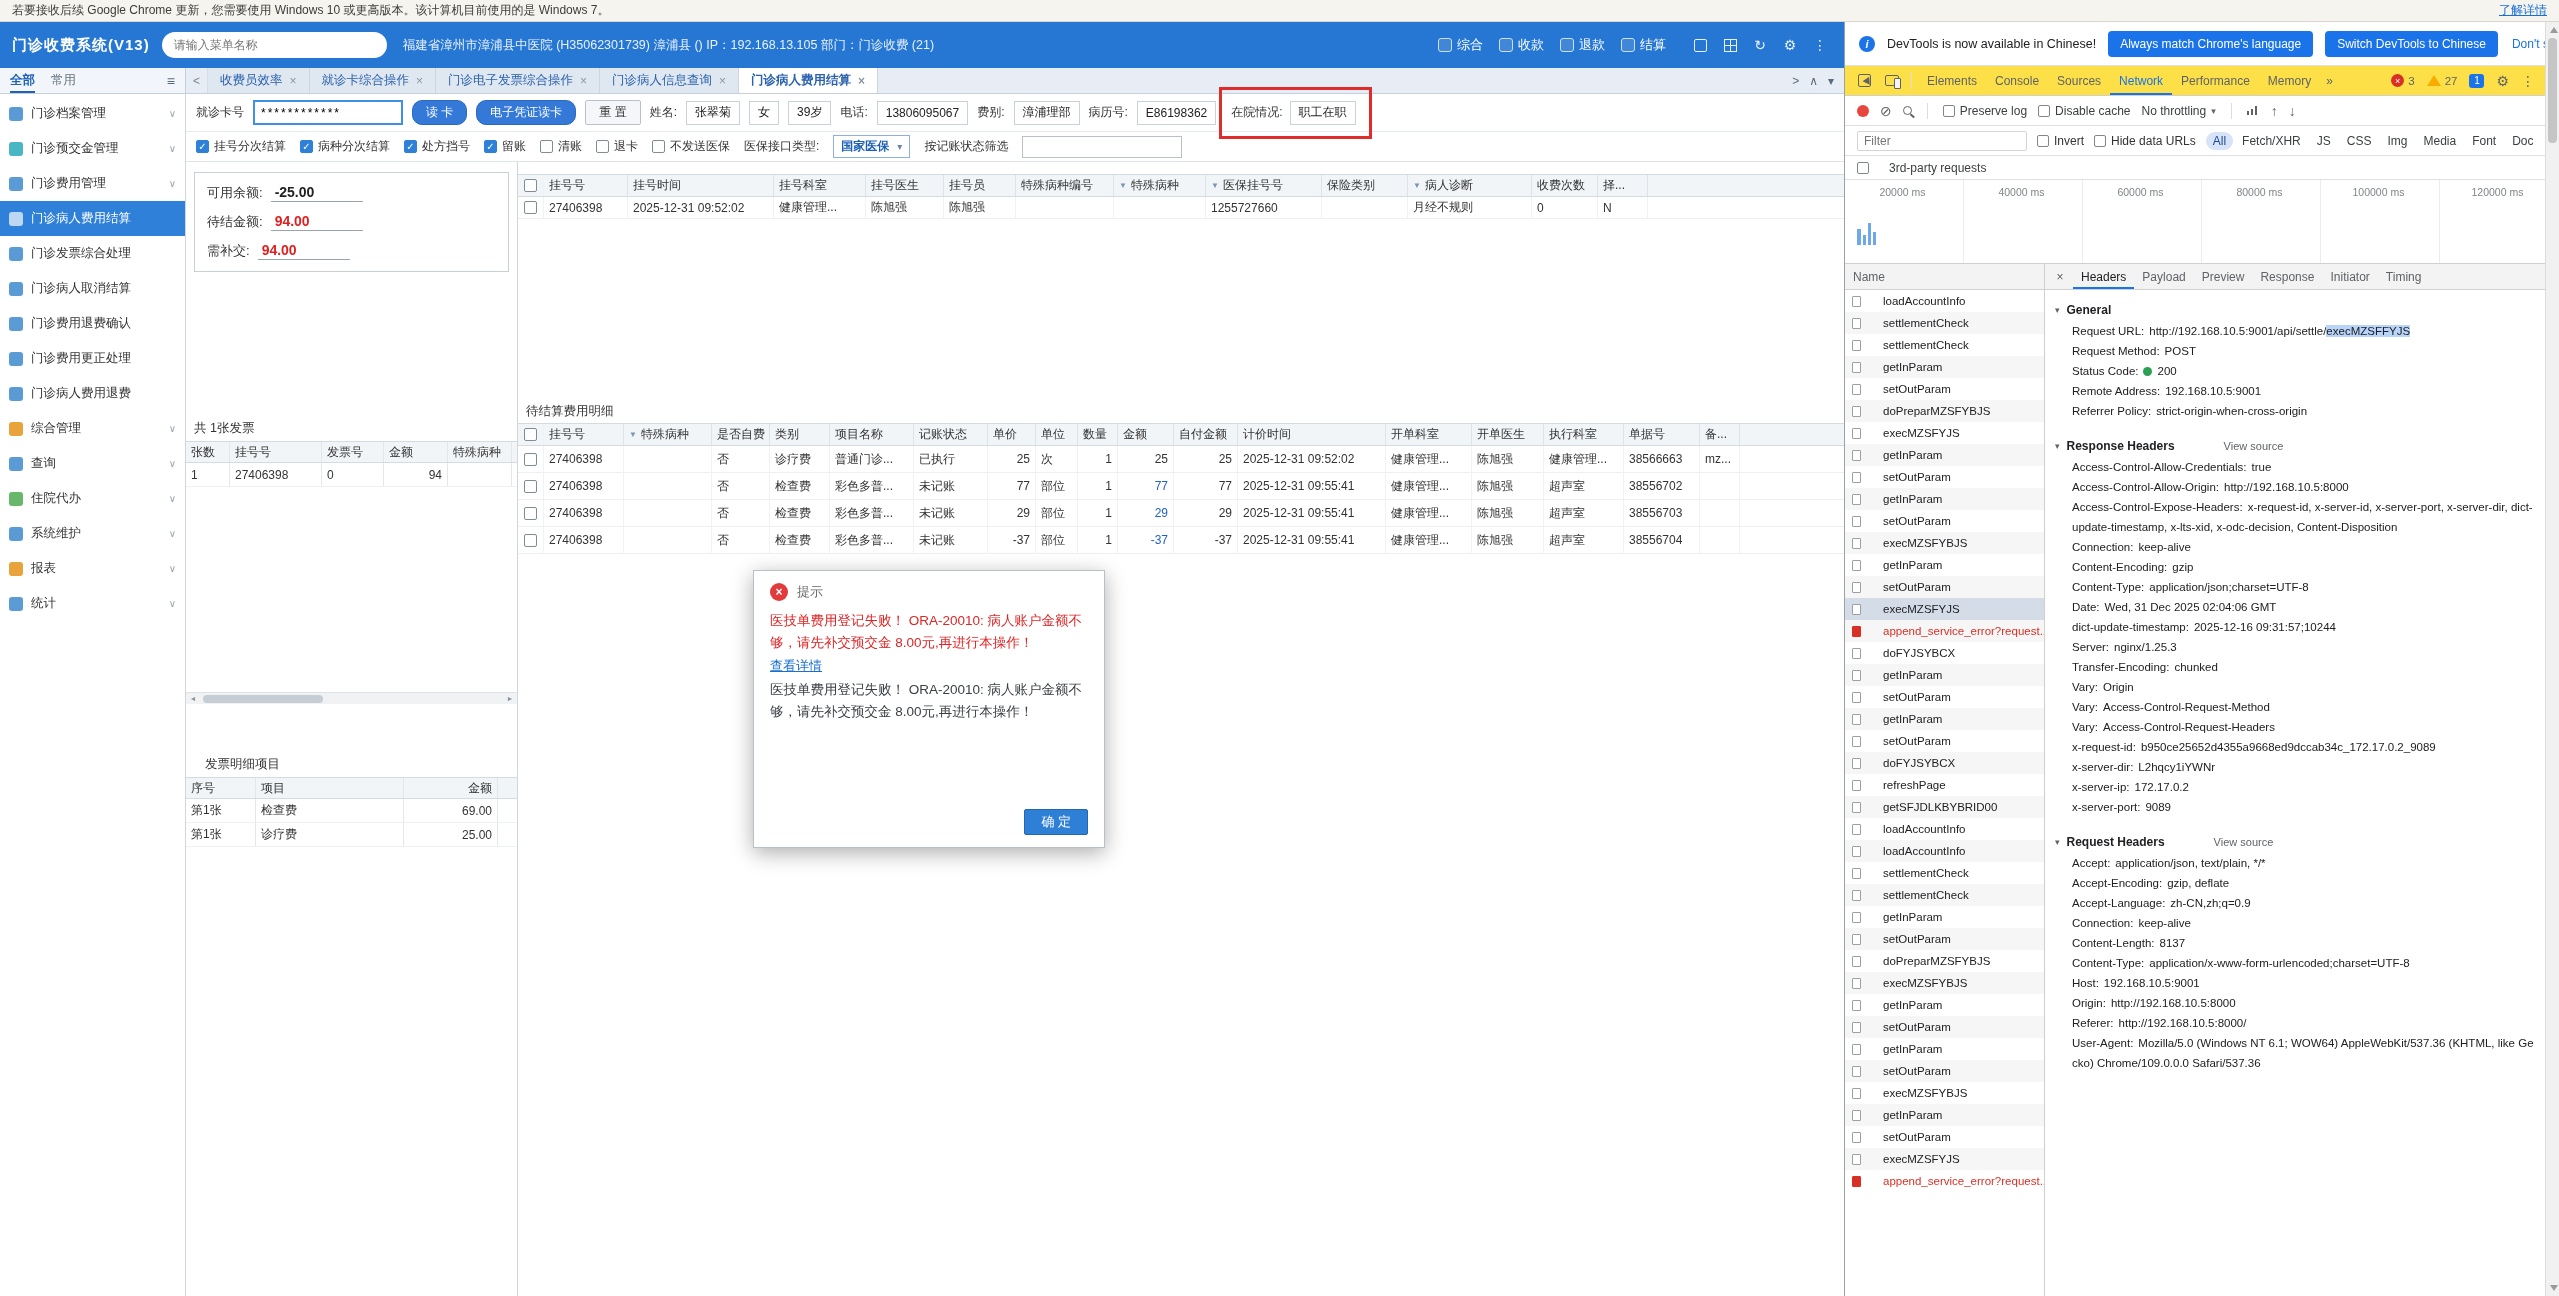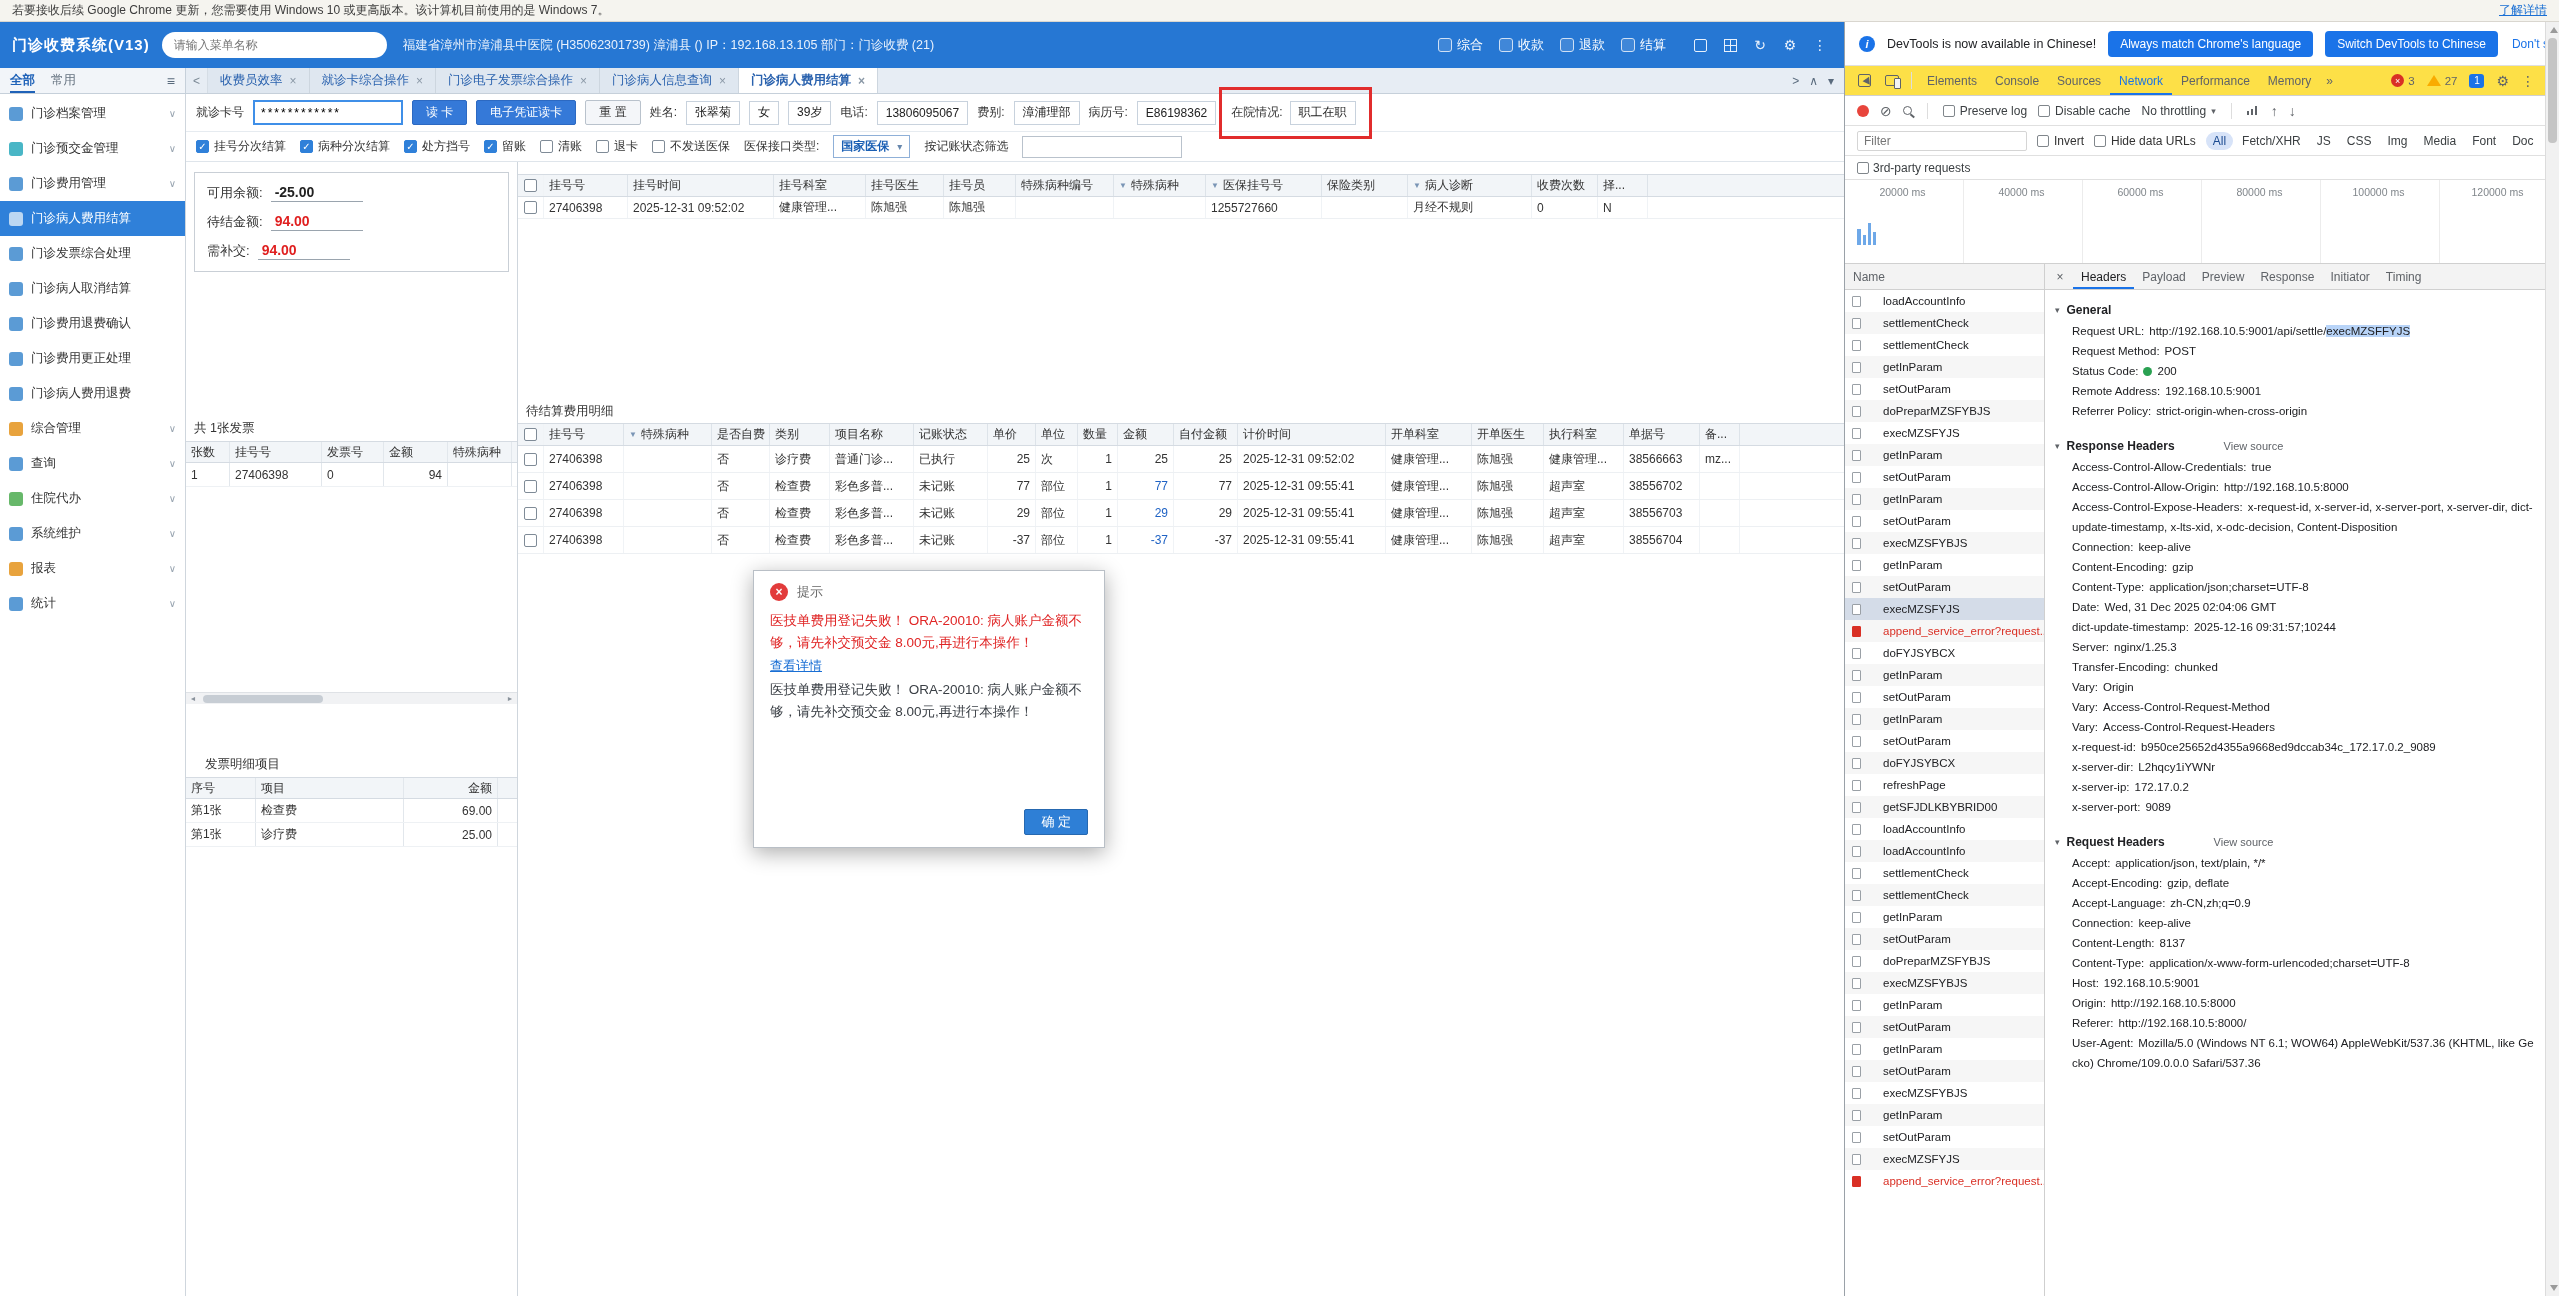--- a/index.html
+++ b/index.html
@@ -59,21 +59,21 @@
   .chev::after{content:"∨"}
   .side-item.active{background:#2f80d9;color:#fff}
   .side-item.active .ic{background:#bcd7f2}
 
   .main-col{flex:1;display:flex;flex-direction:column;min-width:0;background:#fff}
 
   
   .patient-bar{height:38px;flex:none;display:flex;align-items:center;gap:9px;padding:0 10px;border-bottom:1px solid #e6ebf0;position:relative}
   .lab{color:#333;white-space:nowrap}
   .card-input{width:150px;height:25px;border:2px solid #3f8fe8;padding:0 6px;font-size:12px;letter-spacing:2px;outline:none}
-  .btn-blue{height:25px;background:#3579d8;color:#fff;border:1px solid #2c69c2;padding:0 13px;font-size:12px;display:inline-flex;align-items:center;border-radius:2px;white-space:nowrap}
+  .btn-blue{height:25px;background:#3579d8;color:#fff;border:1px solid #2c69c2;padding:0 13px;font-size:12px;display:inline-flex;align-items:center;border-radius:10px;white-space:nowrap}
   .btn-plain{height:25px;background:#f4f6f9;border:1px solid #b9c2cc;padding:0 13px;display:inline-flex;align-items:center;border-radius:2px;color:#333;white-space:nowrap}
   .field-box{height:24px;border:1px solid #c8d2dd;padding:0 8px;display:inline-flex;align-items:center;background:#fff;color:#222;white-space:nowrap}
   .status-wrap{position:relative;display:inline-flex;align-items:center;gap:7px;padding:0 2px;margin-left:4px}
   .red-annot{position:absolute;left:-10px;right:-14px;top:-14px;bottom:-14px;border:3px solid #e12c2c;pointer-events:none;z-index:5}
 
   
   .action-bar{height:34px;flex:none;display:flex;align-items:center;gap:9px;padding:0 10px}
   .btn-cmd{height:25px;background:linear-gradient(#fefefe,#eef1f4);border:1px solid #aab3bc;padding:0 14px;display:inline-flex;align-items:center;border-radius:2px;color:#333;font-size:12px;white-space:nowrap}
   .btn-cmd.primary{border-color:#5f6a74}
   .btn-cmd.disabled{color:#9aa2ab;background:#eef0f2;border-color:#c6ccd2}
@@ -163,21 +163,21 @@
   .mag::after{content:"";position:absolute;width:5px;height:1.5px;background:#5f6368;right:-4px;bottom:-2px;transform:rotate(40deg)}
   .dt-box{width:12px;height:12px;border:1px solid #80868b;border-radius:2px;flex:none;background:#fff}
   .dt-chk{display:flex;align-items:center;gap:5px;white-space:nowrap}
   .antenna{width:13px;height:9px;display:flex;align-items:flex-end;gap:1.5px}
   .antenna i{display:block;width:2.5px;background:#5f6368}
   .filter-row{height:30px;flex:none;border-bottom:1px solid #e0e0e0;display:flex;align-items:center;gap:10px;padding:0 12px;overflow:hidden}
   .filter-input-dt{width:170px;height:20px;border:1px solid #d5d5d5;border-radius:2px;padding:0 6px;font-size:12px;outline:none;flex:none}
   .chips{display:flex;align-items:center;gap:2px}
   .chip{padding:2px 7px;border-radius:9px;color:#3c4043;white-space:nowrap}
   .chip.selected{background:#d7e3f8;color:#1b4b91}
-  .tp-row{height:24px;flex:none;border-bottom:1px solid #e0e0e0;display:flex;align-items:center;gap:4px;padding:0 12px;color:#3c4043}
+  .tp-row{height:24px;flex:none;border-bottom:1px solid #e0e0e0;display:flex;align-items:center;gap:20px;padding:0 12px;color:#3c4043}
   .timeline{height:84px;flex:none;border-bottom:1px solid #d0d0d0;position:relative;background:repeating-linear-gradient(to right,transparent 0,transparent 118px,#ececec 118px,#ececec 119px)}
   .ticks{display:flex;height:18px;align-items:flex-end;color:#80868b;font-size:10.5px}
   .tickcell{width:119px;flex:none;text-align:center;padding-right:4px;white-space:nowrap}
   .tl-bar{position:absolute;background:#6ea8e8;bottom:18px}
   .dt-body{flex:1;display:flex;min-height:0}
   .net-col{width:200px;flex:none;border-right:1px solid #cfcfcf;display:flex;flex-direction:column;overflow:hidden}
   .net-head{height:26px;flex:none;background:#f3f3f3;border-bottom:1px solid #d0d0d0;display:flex;align-items:center;padding:0 8px;color:#5f6368}
   .net-rows{flex:1;overflow:hidden}
   .net-row{height:22px;display:flex;align-items:center;gap:22px;padding:0 7px;font-size:11.5px;color:#202124;white-space:nowrap;overflow:hidden}
   .net-row:nth-of-type(even){background:#f6f6f6}

